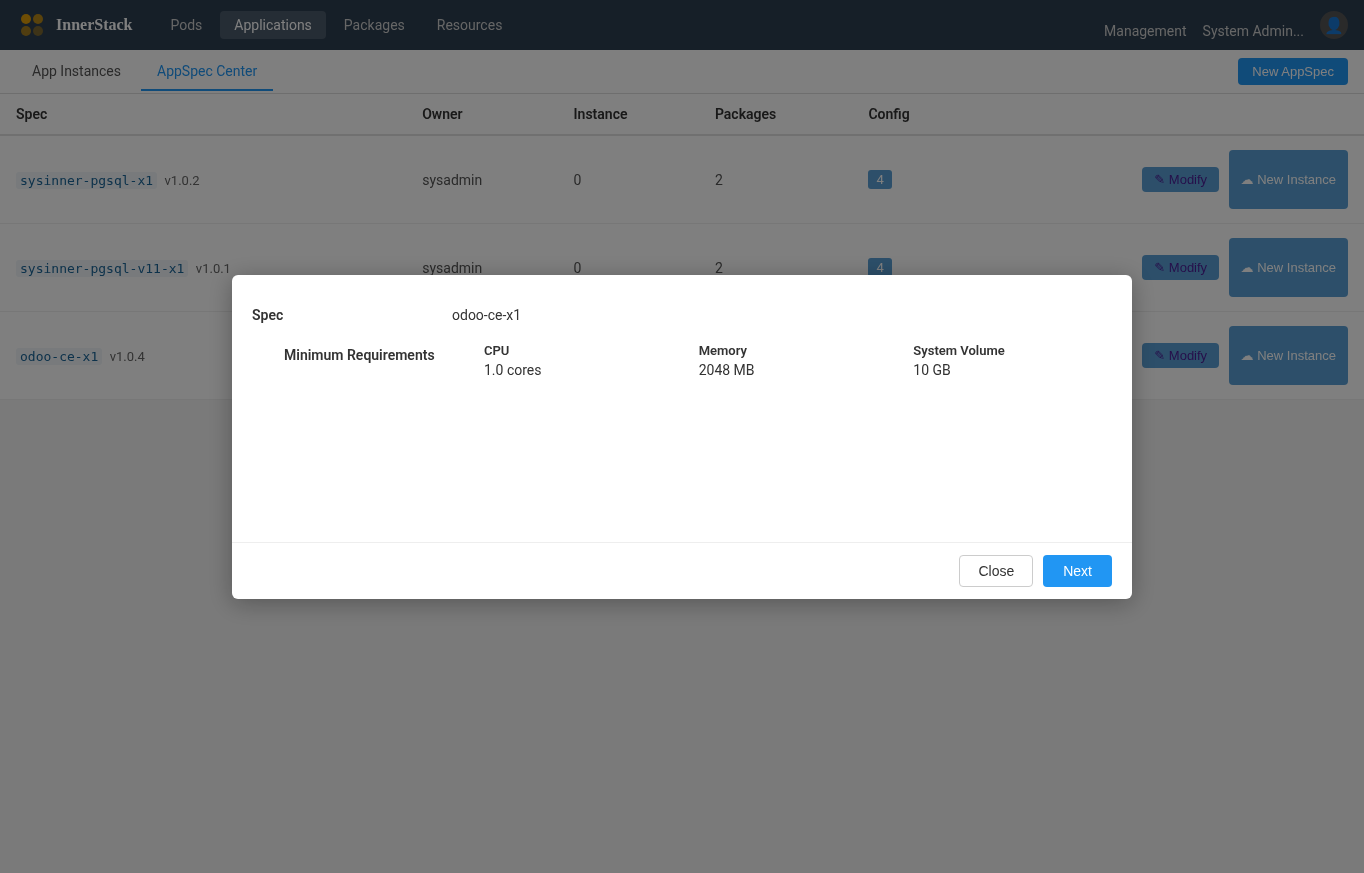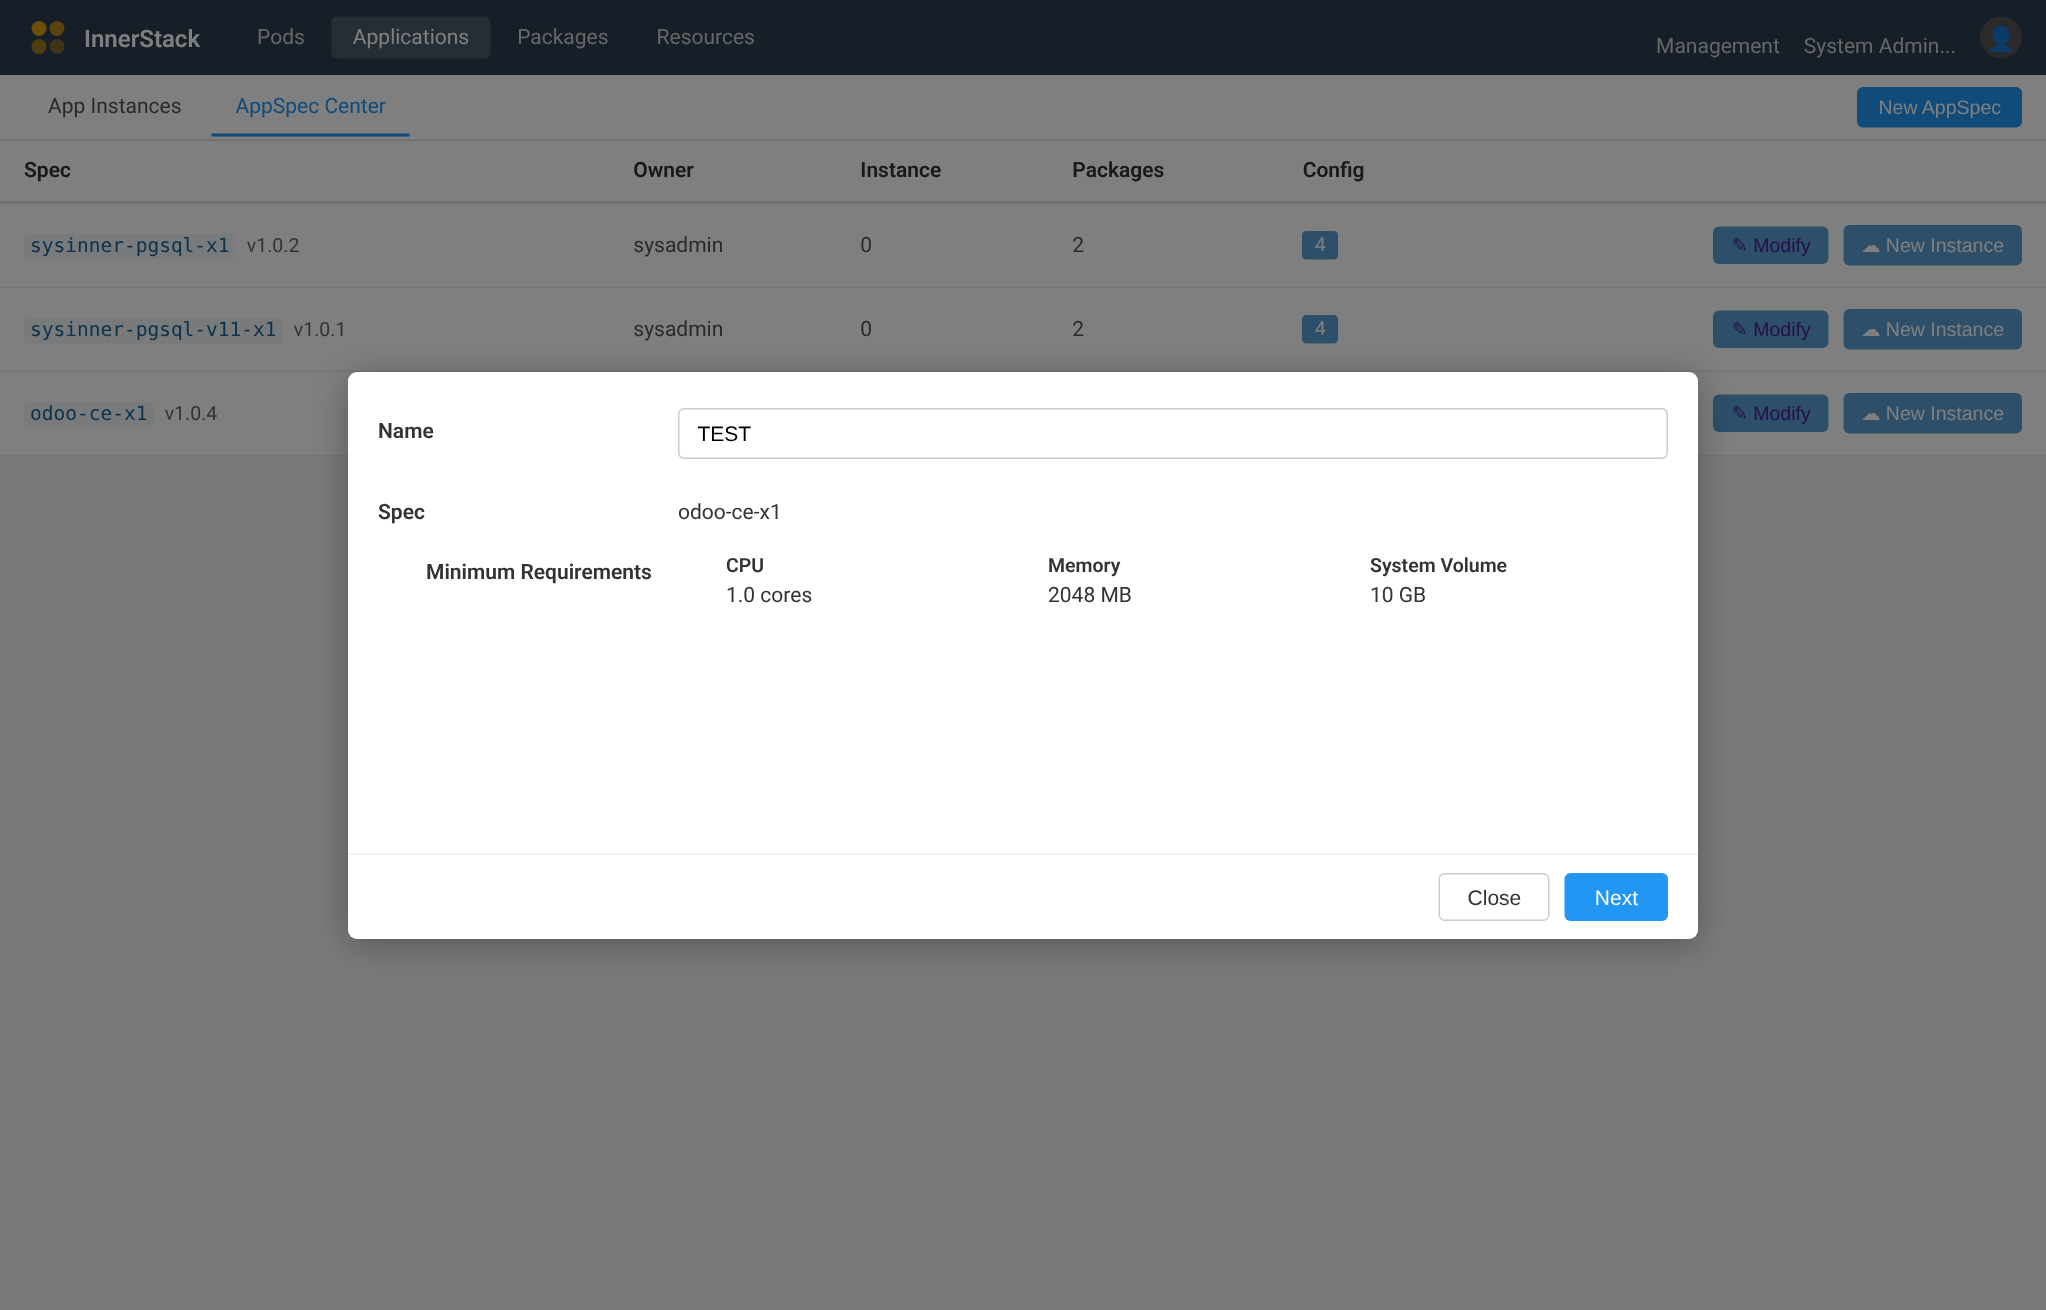--- a/index.html
+++ b/index.html
@@ -21,20 +21,21 @@
       margin-right: 24px;
     }
     .navbar-logo {
       width: 32px;
       height: 32px;
     }
     .navbar-title {
       font-size: 16px;
       font-weight: 600;
       color: #fff;
+      font-family: Liberation Serif, serif;
     }
     .navbar-nav {
       display: flex;
       gap: 4px;
       flex: 1;
     }
     .nav-item {
       padding: 6px 14px;
       border-radius: 4px;
       cursor: pointer;
@@ -151,21 +152,21 @@
       padding: 5px 12px;
       border-radius: 4px;
       cursor: pointer;
       font-size: 13px;
       margin-right: 6px;
     }
     .btn-new-instance {
       background: #5a9fd4;
       color: #fff;
       border: none;
-      padding: 6px 12px;
+      padding: 22px 12px;
       border-radius: 4px;
       cursor: pointer;
       font-size: 13px;
     }
     .action-cell {
       text-align: right;
       white-space: nowrap;
     }
 
     
@@ -410,24 +411,20 @@
         </td>
       </tr>
     </tbody>
   </table>
 </div>
 
 <div class="overlay">
   <div class="modal">
     <div class="modal-body">
 
-      <div class="form-row">
-        <div class="form-label">Name</div>
-        <input type="text" class="form-control" value="TEST" style="">
-      </div>
 
       <div class="form-row">
         <div class="form-label">Spec</div>
         <div class="form-static">odoo-ce-x1</div>
       </div>
 
       <div class="requirements-row">
         <div class="req-label">Minimum Requirements</div>
         <div class="req-grid">
           <div>

